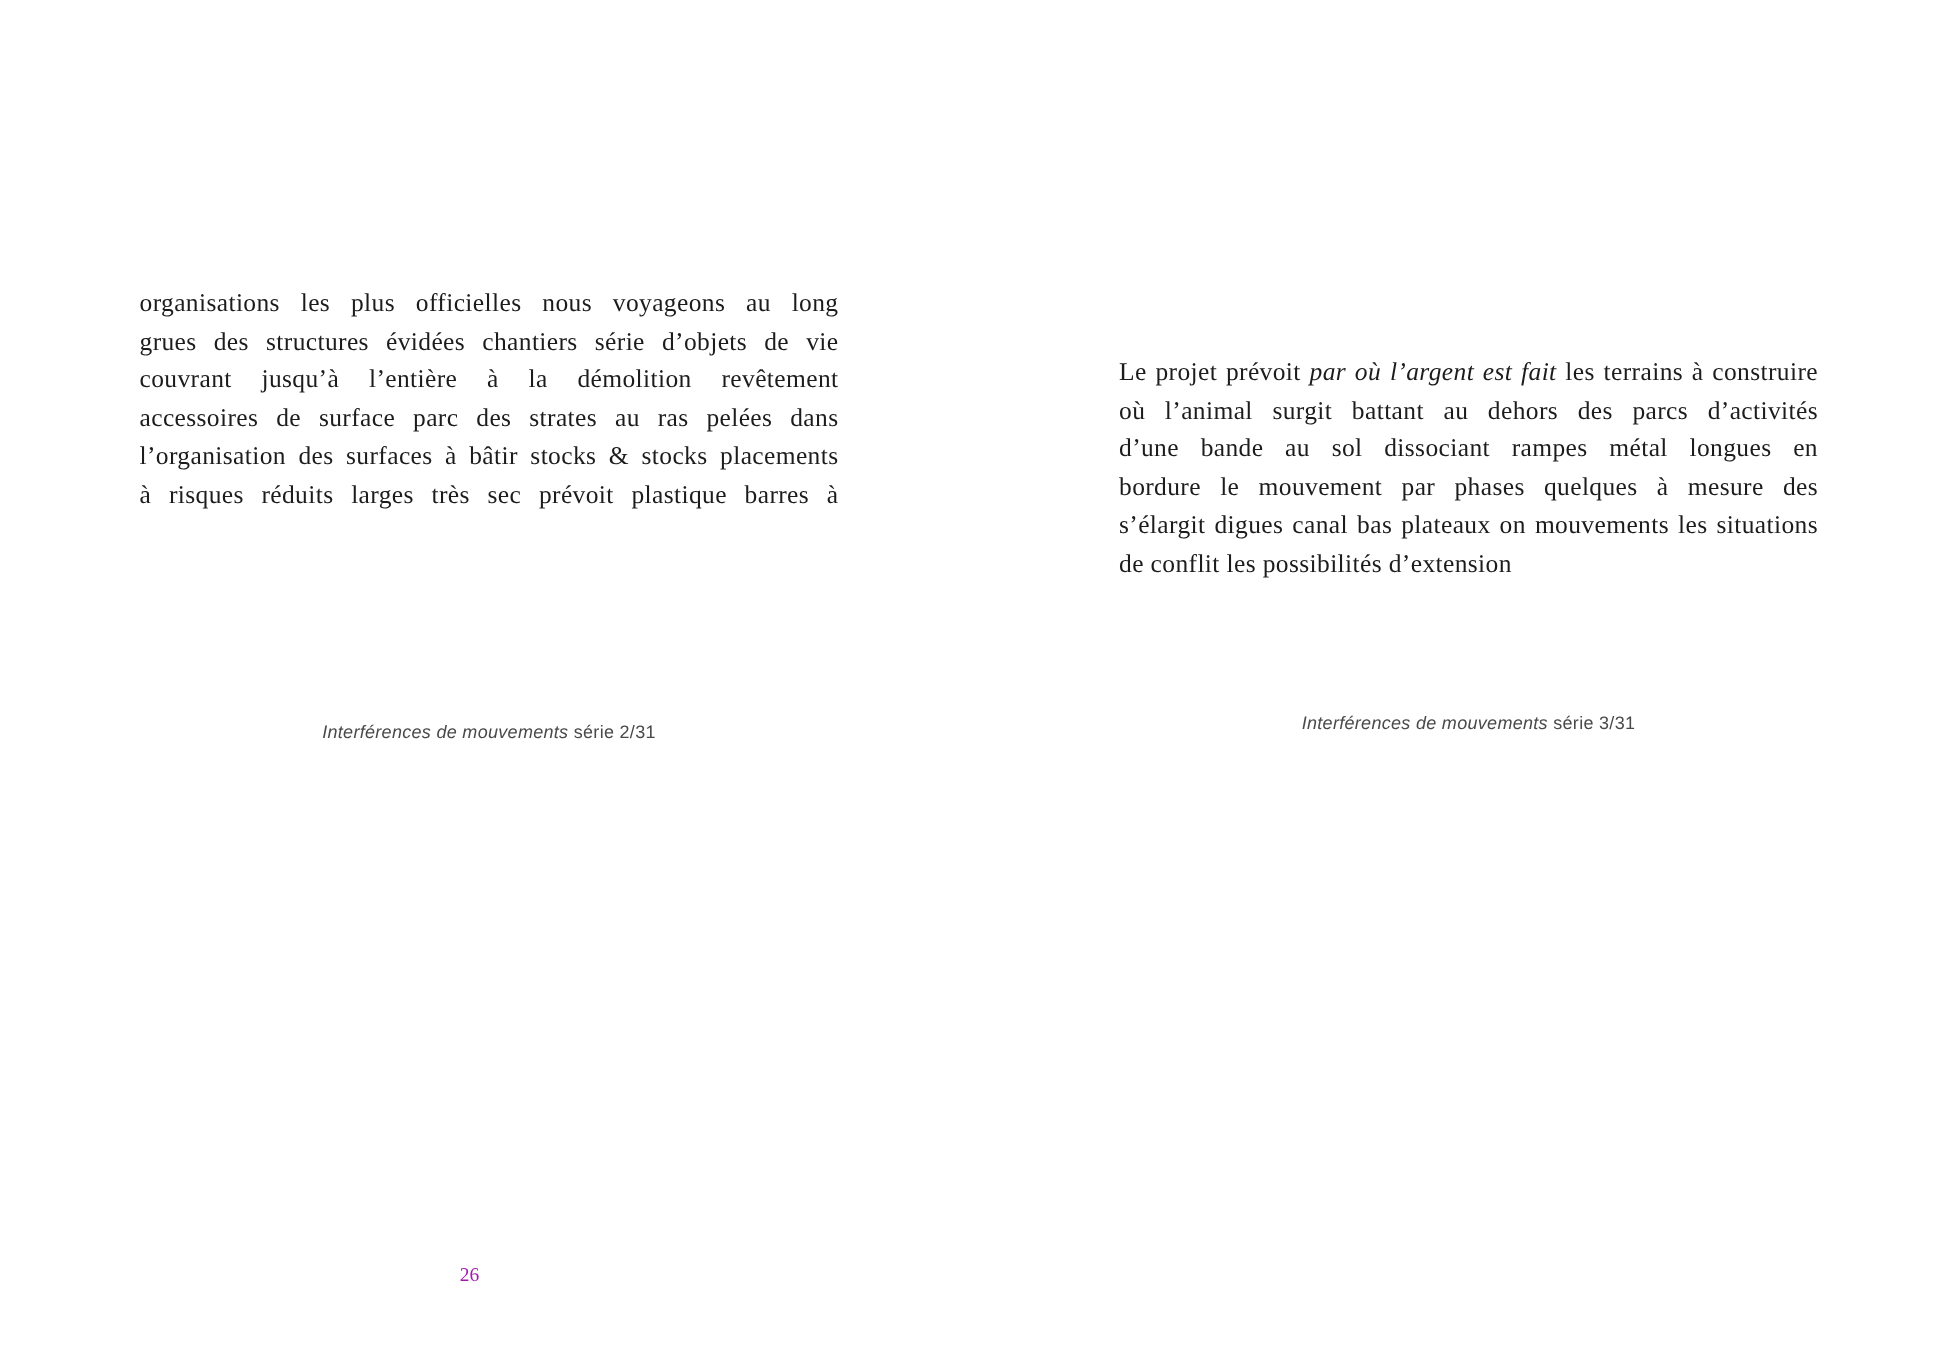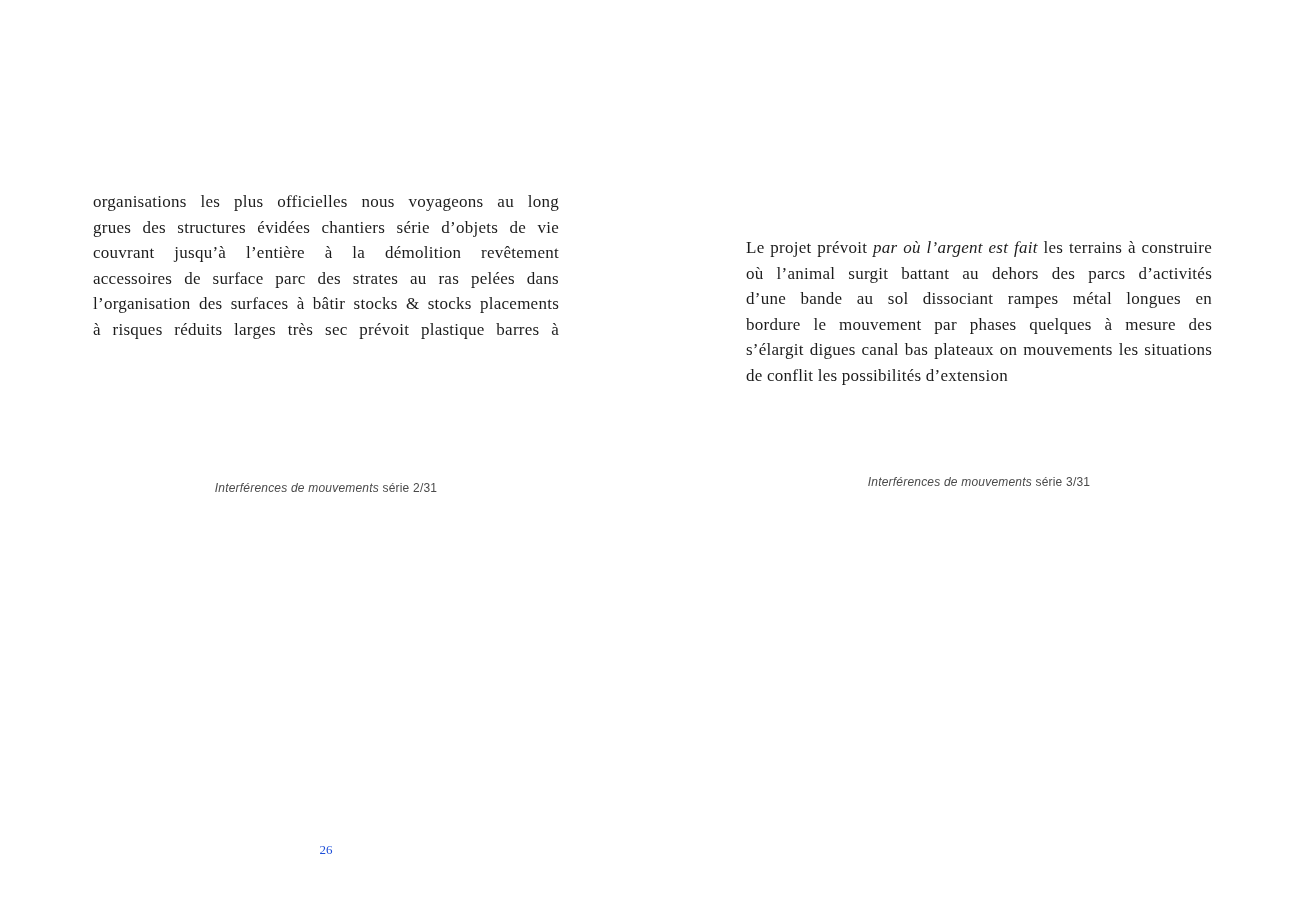--- a/index.html
+++ b/index.html
@@ -55,26 +55,26 @@
     line-height: 14px;
     color: #4a4a4a;
     letter-spacing: 0.2px;
   }
   .page.left  .caption { top: 481px; }
   .page.right .caption { top: 429px; }
   .cap-italic { font-style: italic; }
 
   .page-number {
     position: absolute;
-    left: 93px;
+    left: 80px;
     top: 842px;
     width: 466px;
     text-align: center;
     font-size: 13px;
-    color: #1d4ed8;
+    color: #a21caf;
   }
 </style>
 </head>
 <body>
 
 <div class="spread">
 
   <section class="page left">
     <div class="paragraph">
       <div class="para-line">organisations les plus officielles nous voyageons au long</div>

